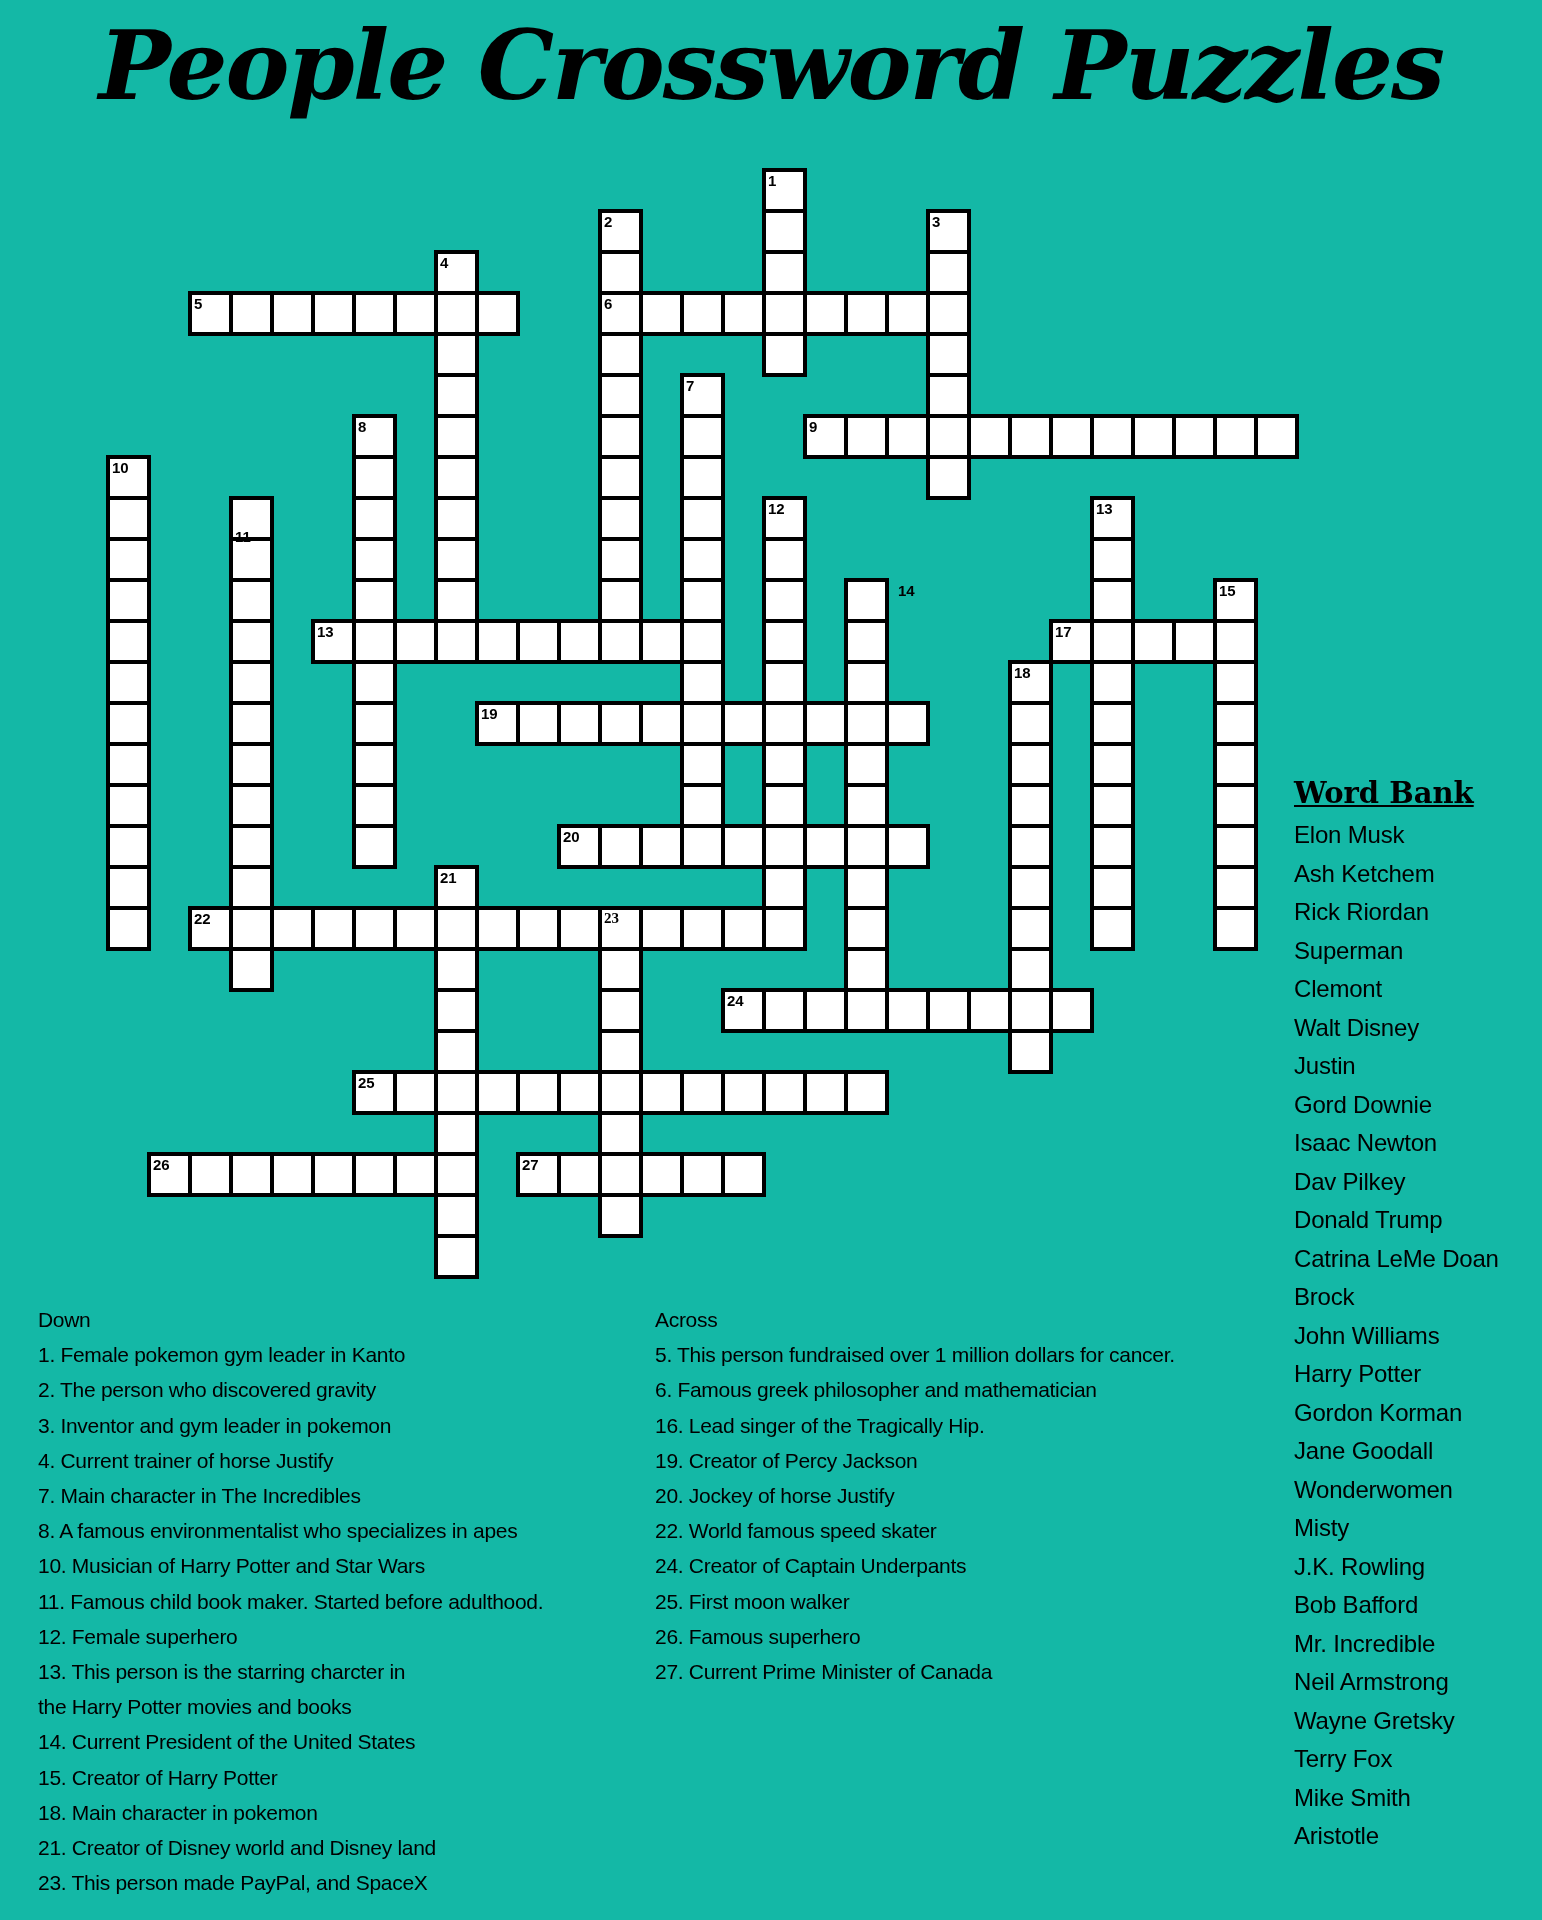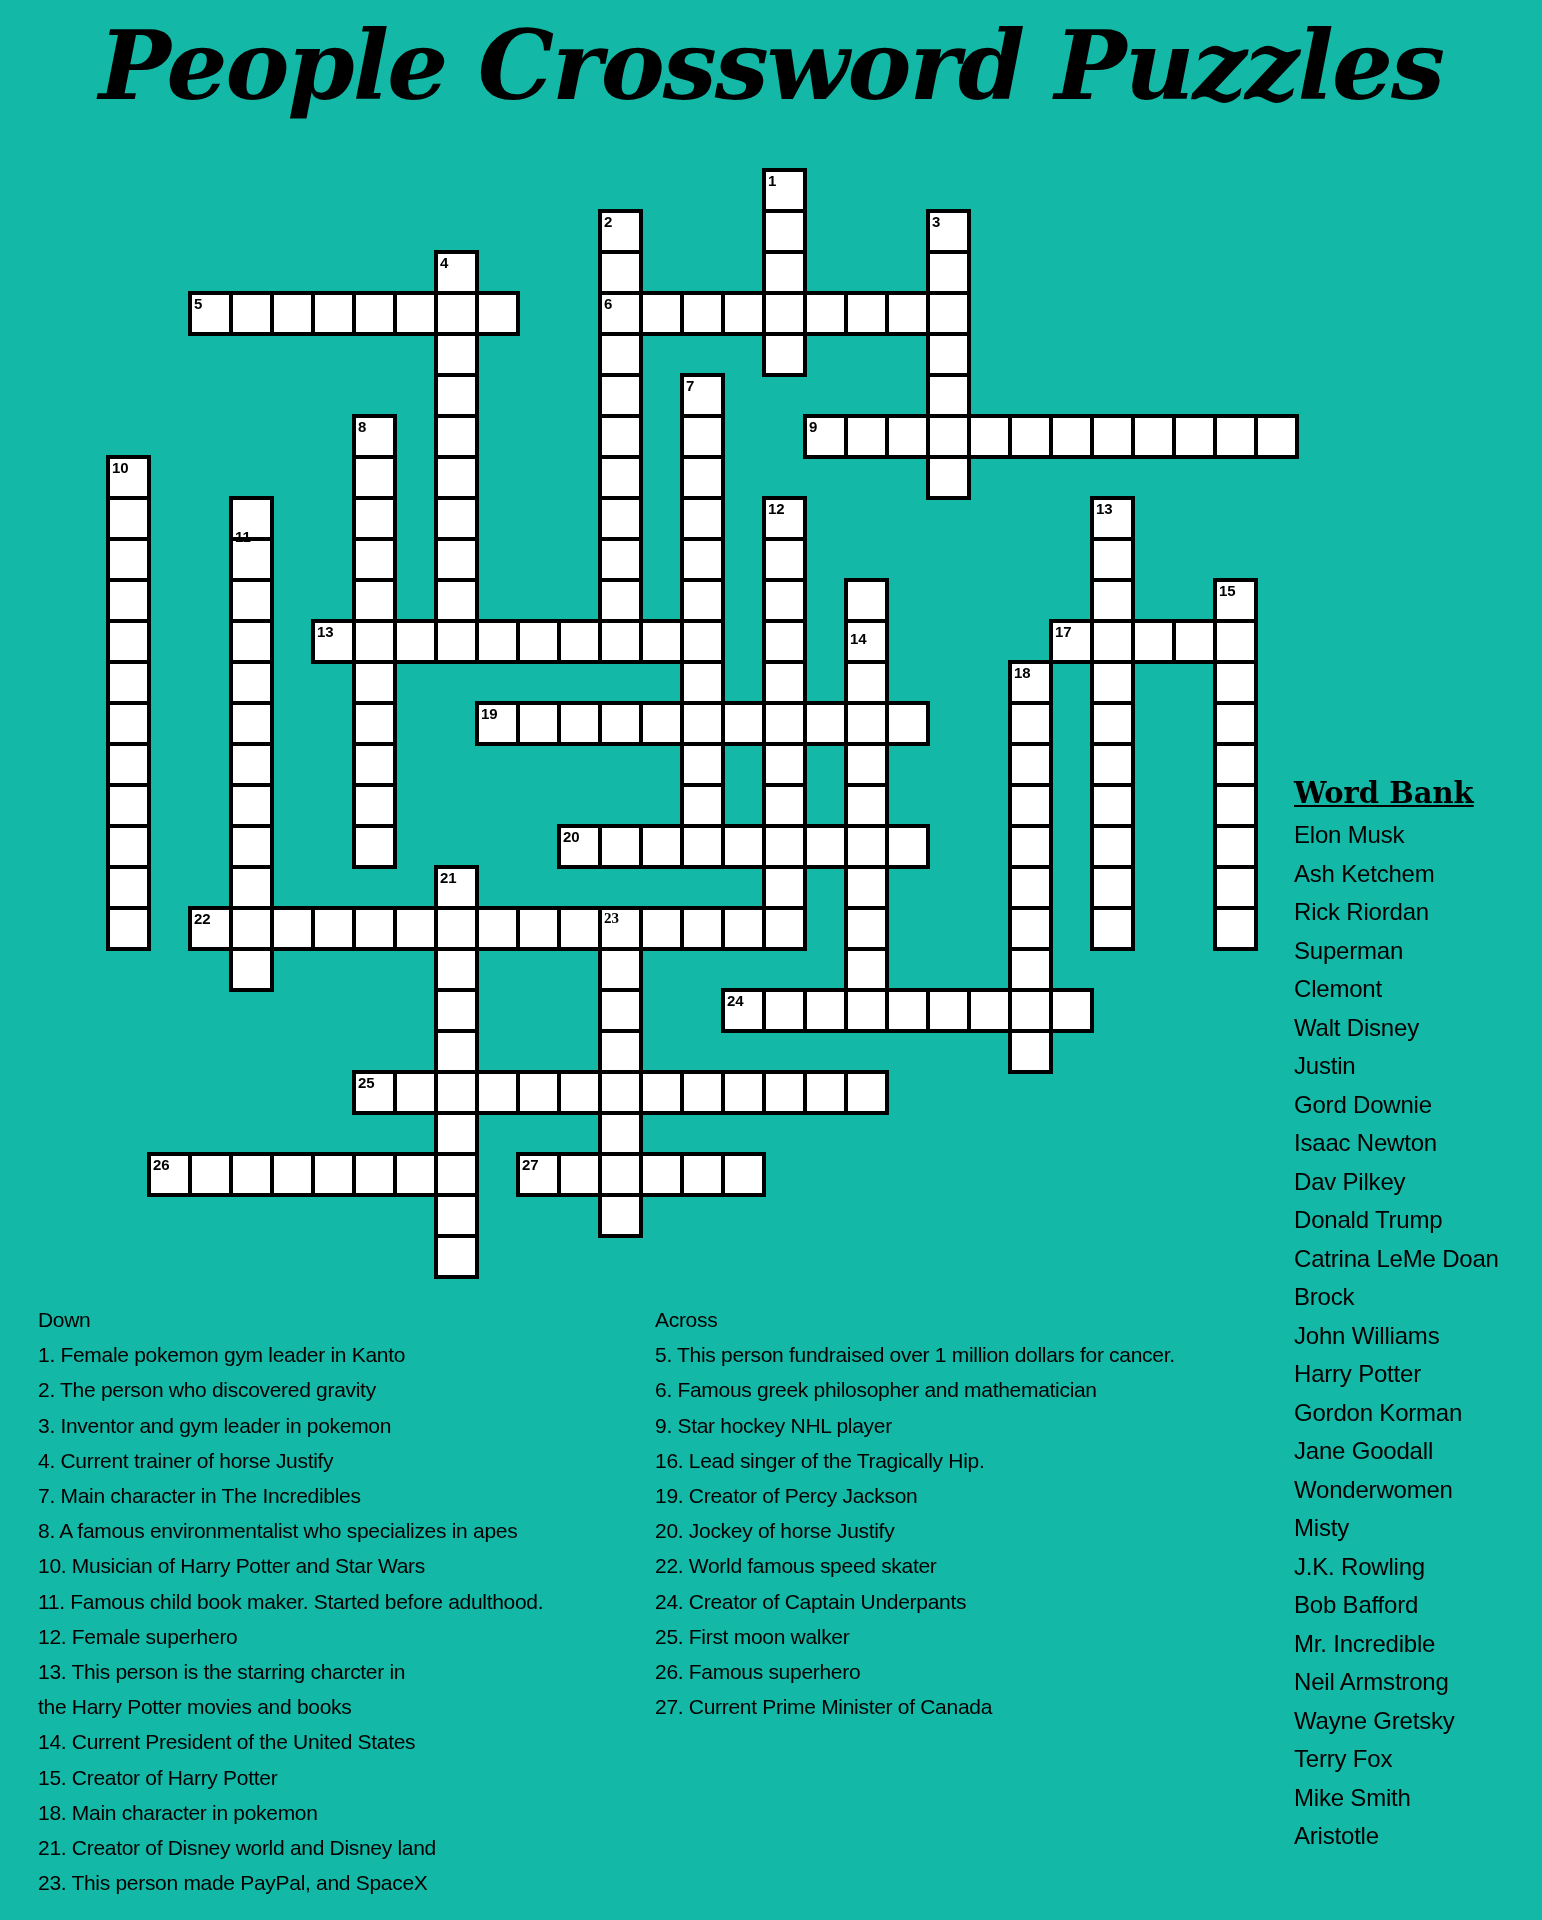--- a/index.html
+++ b/index.html
@@ -274,21 +274,21 @@
       <span class="cellnum" style="left: 440px; top: 255px;">4</span>
       <span class="cellnum" style="left: 194px; top: 296px;">5</span>
       <span class="cellnum" style="left: 604px; top: 296px;">6</span>
       <span class="cellnum" style="left: 686px; top: 378px;">7</span>
       <span class="cellnum" style="left: 358px; top: 419px;">8</span>
       <span class="cellnum" style="left: 809px; top: 419px;">9</span>
       <span class="cellnum" style="left: 112px; top: 460px;">10</span>
       <span class="cellnum" style="left: 235px; top: 501px; margin-top: 28px;">11</span>
       <span class="cellnum" style="left: 768px; top: 501px;">12</span>
       <span class="cellnum" style="left: 1096px; top: 501px;">13</span>
-      <span class="cellnum" style="left: 850px; top: 583px; margin-top: 48px;">14</span>
+      <span class="cellnum" style="left: 898px; top: 583px;">14</span>
       <span class="cellnum" style="left: 1219px; top: 583px;">15</span>
       <span class="cellnum" style="left: 317px; top: 624px;">13</span>
       <span class="cellnum" style="left: 1055px; top: 624px;">17</span>
       <span class="cellnum" style="left: 1014px; top: 665px;">18</span>
       <span class="cellnum" style="left: 481px; top: 706px;">19</span>
       <span class="cellnum" style="left: 563px; top: 829px;">20</span>
       <span class="cellnum" style="left: 440px; top: 870px;">21</span>
       <span class="cellnum" style="left: 194px; top: 911px;">22</span>
       <span class="cellnum" style="left: 604px; top: 911px; font-family: Liberation Serif, serif;">23</span>
       <span class="cellnum" style="left: 727px; top: 993px;">24</span>
@@ -350,21 +350,20 @@
         <div class="clue">21. Creator of Disney world and Disney land</div>
         <div class="clue">23. This person made PayPal, and SpaceX</div>
       </div>
   </div>
 
   <div class="clue-col" id="across-col">
     <div class="clue-heading">Across</div>
     <div id="across-items">
         <div class="clue">5. This person fundraised over 1 million dollars for cancer.</div>
         <div class="clue">6. Famous greek philosopher and mathematician</div>
-        <div class="clue">9. Star hockey NHL player</div>
         <div class="clue">16. Lead singer of the Tragically Hip.</div>
         <div class="clue">19. Creator of Percy Jackson</div>
         <div class="clue">20. Jockey of horse Justify</div>
         <div class="clue">22. World famous speed skater</div>
         <div class="clue">24. Creator of Captain Underpants</div>
         <div class="clue">25. First moon walker</div>
         <div class="clue">26. Famous superhero</div>
         <div class="clue">27. Current Prime Minister of Canada</div>
       </div>
   </div>

